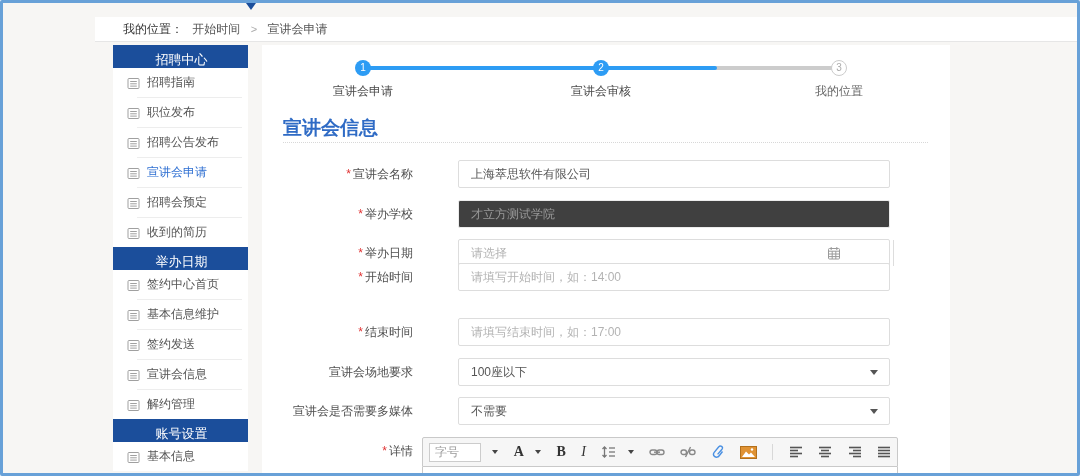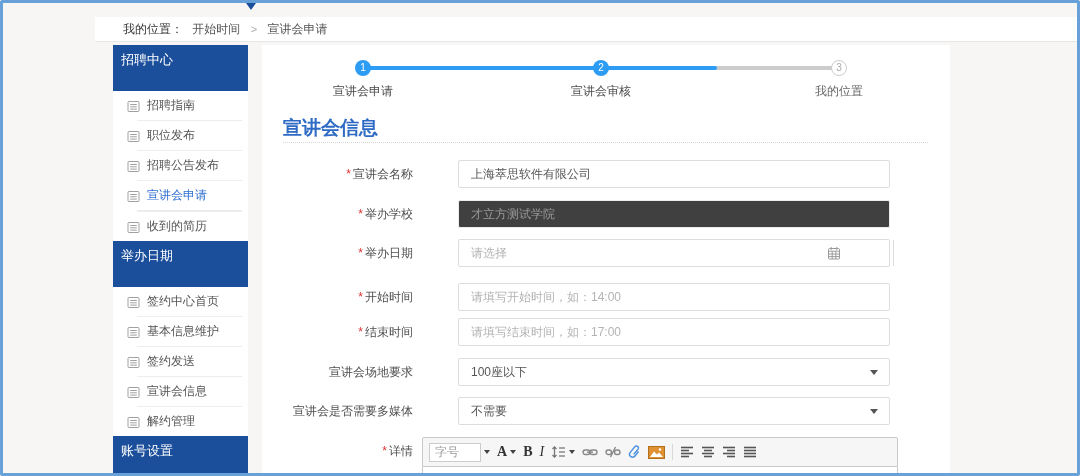--- a/index.html
+++ b/index.html
@@ -13,22 +13,22 @@
     border-top:7px solid #1b4e9b;}
   
   .crumbbar{position:absolute;left:92px;top:14px;right:0;height:25px;background:#fff;
     border-bottom:1px solid #e6e6e6;line-height:24px;font-size:12px;color:#555;
     padding-left:28px;white-space:nowrap;}
   .crumbbar .pre{color:#333;margin-right:6px;text-align:center;}
   .crumbbar a{color:#555;text-decoration:none;cursor:pointer;}
   .crumbbar .sep{color:#aaa;margin:0 7px;font-size:11px;}
   
   .sidebar{position:absolute;left:110px;top:42px;width:135px;background:#fff;}
-  .side-header{height:46px;background:#1b4e9b;color:#fff;font-size:13px;
-    line-height:30px;padding-left:8px;}
+  .side-header{height:23px;background:#1b4e9b;color:#fff;font-size:13px;
+    line-height:30px;padding-left:2px;text-align:center;}
   .side-item{height:29px;display:flex;align-items:center;padding-left:14px;
     background:#fff;cursor:pointer;}
   .side-item .lbl{font-size:12px;color:#555;margin-left:7px;}
   .side-item.active .lbl{color:#2e6fd2;}
   .side-sep{height:0;border-top:1px solid #ededed;margin-left:24px;margin-right:6px;}
   .side-icon{flex:0 0 13px;height:13px;}
   
   .panel{position:absolute;left:259px;top:42px;width:688px;height:428px;background:#fff;overflow:hidden;}
   
   .track{position:absolute;top:21px;height:4px;border-radius:2px;background:#cccccc;}
@@ -57,21 +57,21 @@
     background:#fff;cursor:pointer;}
   .combo .val{display:block;line-height:26px;padding-left:12px;font-size:12px;color:#555;}
   .combo .ph{color:#b3b3b3;}
   .sel-caret{position:absolute;right:11px;top:11px;width:0;height:0;
     border-left:4px solid transparent;border-right:4px solid transparent;border-top:5px solid #555;}
   .date-divider{position:absolute;left:434px;top:0;bottom:0;width:0;border-left:1px solid #ddd;}
   .cal-icon{position:absolute;right:48px;top:6px;}
   
   .row-editor{position:absolute;left:0;right:0;top:392px;}
   .toolbar{margin-left:160px;width:476px;height:30px;border:1px solid #c9c9c9;background:#f6f6f6;
-    border-radius:2px 2px 0 0;display:flex;align-items:center;padding:0 6px;gap:7px;}
+    border-radius:2px 2px 0 0;display:flex;align-items:center;padding:0 6px;gap:7px;justify-content:space-between;}
   .editor-body{margin-left:160px;width:476px;height:40px;border:1px solid #c9c9c9;border-top:none;background:#fff;}
   .fontsize{width:52px;height:19px;border:1px solid #ccc;background:#fff;font-size:12px;
     color:#999;line-height:17px;padding-left:5px;cursor:pointer;}
   .tb-caret{width:0;height:0;border-left:3px solid transparent;border-right:3px solid transparent;
     border-top:4px solid #444;margin-left:-4px;}
   .tb-letter{font-family:"Liberation Serif","DejaVu Serif",serif;font-size:14px;color:#333;cursor:pointer;}
   .tb-b{font-weight:bold;}
   .tb-i{font-style:italic;}
   .tb-btn{display:flex;align-items:center;cursor:pointer;}
   .tb-sep{width:1px;height:16px;background:#d8d8d8;}
@@ -132,20 +132,31 @@
             <g stroke="#a0a0a0" stroke-width="1" fill="none">
               <rect x="1" y="1.5" width="11" height="10" rx="1"></rect>
               <line x1="3.2" y1="4.5" x2="9.8" y2="4.5"></line>
               <line x1="3.2" y1="6.8" x2="9.8" y2="6.8"></line>
               <line x1="3.2" y1="9.1" x2="9.8" y2="9.1"></line>
             </g>
           </svg></span>
         <span class="lbl">宣讲会申请</span>
       </div>
       <div class="side-sep"></div>
+      <div class="side-item">
+        <span class="side-icon"><svg width="13" height="13" viewBox="0 0 13 13">
+            <g stroke="#a0a0a0" stroke-width="1" fill="none">
+              <rect x="1" y="1.5" width="11" height="10" rx="1"></rect>
+              <line x1="3.2" y1="4.5" x2="9.8" y2="4.5"></line>
+              <line x1="3.2" y1="6.8" x2="9.8" y2="6.8"></line>
+              <line x1="3.2" y1="9.1" x2="9.8" y2="9.1"></line>
+            </g>
+          </svg></span>
+        <span class="lbl">招聘会预定</span>
+      </div>
       <div class="side-sep"></div>
       <div class="side-item">
         <span class="side-icon"><svg width="13" height="13" viewBox="0 0 13 13">
             <g stroke="#a0a0a0" stroke-width="1" fill="none">
               <rect x="1" y="1.5" width="11" height="10" rx="1"></rect>
               <line x1="3.2" y1="4.5" x2="9.8" y2="4.5"></line>
               <line x1="3.2" y1="6.8" x2="9.8" y2="6.8"></line>
               <line x1="3.2" y1="9.1" x2="9.8" y2="9.1"></line>
             </g>
           </svg></span>
@@ -263,21 +274,21 @@
                     <line x1="5.2" y1="5.2" x2="5.2" y2="13"></line>
                     <line x1="8.8" y1="5.2" x2="8.8" y2="13"></line>
                     <line x1="1.5" y1="8" x2="12.5" y2="8"></line>
                     <line x1="1.5" y1="10.6" x2="12.5" y2="10.6"></line>
                   </g>
                 </svg></span>
               <span class="date-divider"></span>
             </div>
           </div>
         </div>
-        <div class="row" style="top: 238px;">
+        <div class="row" style="top: 218px;">
           <div class="flabel"><span class="req">*</span><span>开始时间</span></div>
           <div class="ctrl"><input class="finput" placeholder="请填写开始时间，如：14:00" style=""></div>
         </div>
         <div class="row" style="top: 273px;">
           <div class="flabel"><span class="req">*</span><span>结束时间</span></div>
           <div class="ctrl"><input class="finput" placeholder="请填写结束时间，如：17:00" style=""></div>
         </div>
         <div class="row" style="top: 313px;">
           <div class="flabel"><span>宣讲会场地要求</span></div>
           <div class="ctrl">

